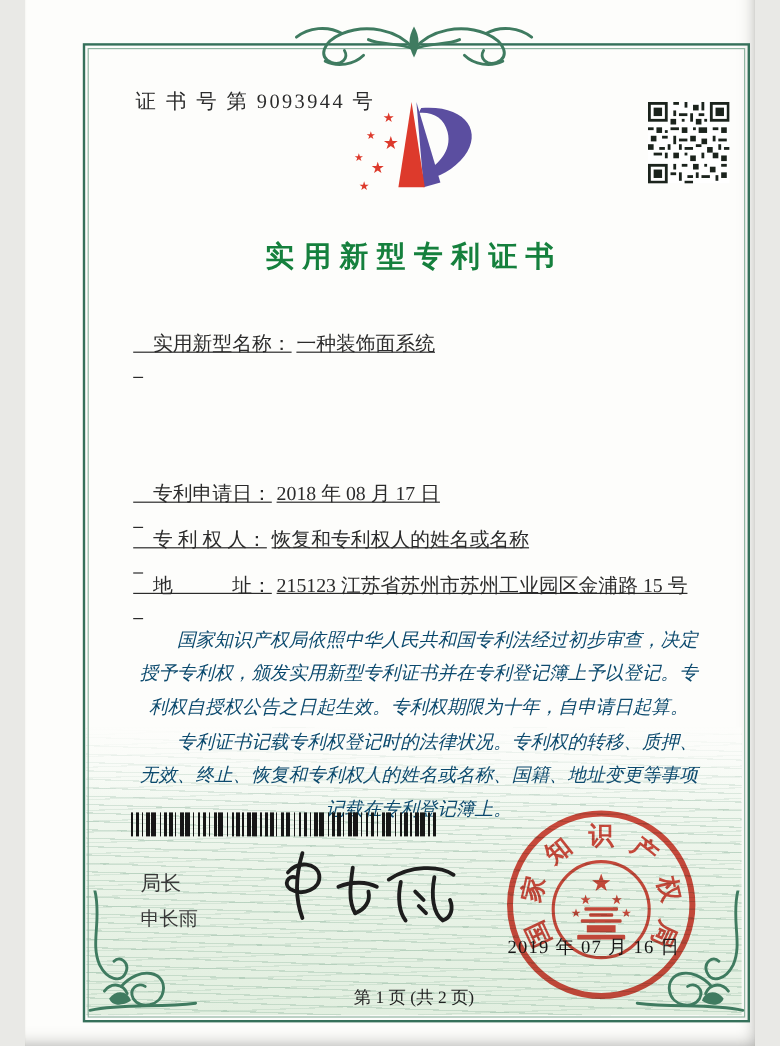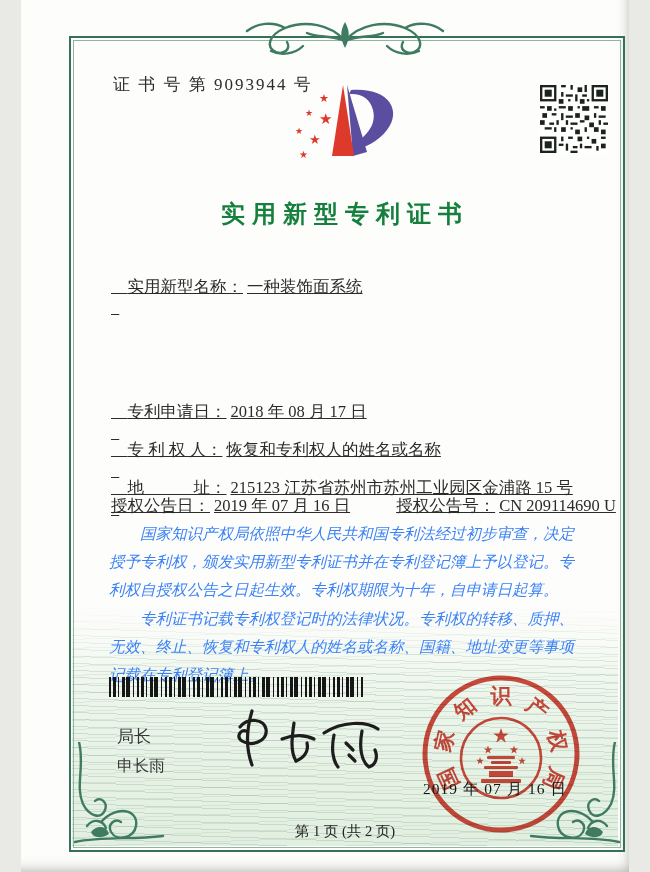--- a/index.html
+++ b/index.html
@@ -33,21 +33,21 @@
   .doc-title{position:absolute;left:48px;top:182px;width:552px;z-index:4;
     text-align:center;font-size:24px;font-weight:600;letter-spacing:7px;color:#15803d;margin-top:16px;}
   
   .row{position:absolute;left:90px;z-index:4;font-size:16.5px;color:#2b2b2b;white-space:pre;text-decoration:underline;}
   .row .val{margin-left:4px;}
   .r1{top:256px}.r2{top:305px}.r3{top:343px}.r4{top:381px}.r5{top:419px}.r6{top:457px}
   .r7{top:495px;display:flex;gap:0;}
   .r7 .pair2{margin-left:46px;}
   
   .body-text{position:absolute;left:88px;top:520px;width:480px;z-index:4;
-    font-size:15.5px;line-height:1.82;color:#3b82f6;font-style:italic;}
+    font-size:15.5px;line-height:1.82;color:#0c4a6e;font-style:italic;text-align:center;}
   .body-text p{margin:0;text-indent:2em;}
   
   .barcode{position:absolute;left:88px;top:677px;width:256px;height:20px;z-index:4;
     background:repeating-linear-gradient(90deg,
       #161616 0 2px, rgba(0,0,0,0) 2px 4px,
       #161616 4px 7px, rgba(0,0,0,0) 7px 9px,
       #161616 9px 10px, rgba(0,0,0,0) 10px 13px,
       #161616 13px 16px, rgba(0,0,0,0) 16px 17px,
       #161616 17px 21px, rgba(0,0,0,0) 21px 24px,
       #161616 24px 25px, rgba(0,0,0,0) 25px 28px);}
@@ -213,24 +213,20 @@
   </div>
   <div class="row r4">
     <span>专利申请日：</span><span class="val">2018 年 08 月 17 日</span>
   </div>
   <div class="row r5">
     <span>专 利 权 人：</span><span class="val">恢复和专利权人的姓名或名称</span>
   </div>
   <div class="row r6">
     <span>地　　　址：</span><span class="val">215123 江苏省苏州市苏州工业园区金浦路 15 号</span>
   </div>
-  <div class="row r7">
-    <span class="pair1"><span>授权公告日：</span><span class="val">2019 年 07 月 16 日</span></span>
-    <span class="pair2"><span>授权公告号：</span><span class="val">CN 209114690 U</span></span>
-  </div>
 
   <div class="body-text">
     <p>国家知识产权局依照中华人民共和国专利法经过初步审查，决定授予专利权，颁发实用新型专利证书并在专利登记簿上予以登记。专利权自授权公告之日起生效。专利权期限为十年，自申请日起算。</p>
     <p>专利证书记载专利权登记时的法律状况。专利权的转移、质押、无效、终止、恢复和专利权人的姓名或名称、国籍、地址变更等事项记载在专利登记簿上。</p>
   </div>
 
   <div class="barcode"></div>
 
   <div class="issuer-title">局长</div>
   <div class="issuer-name">申长雨</div>

